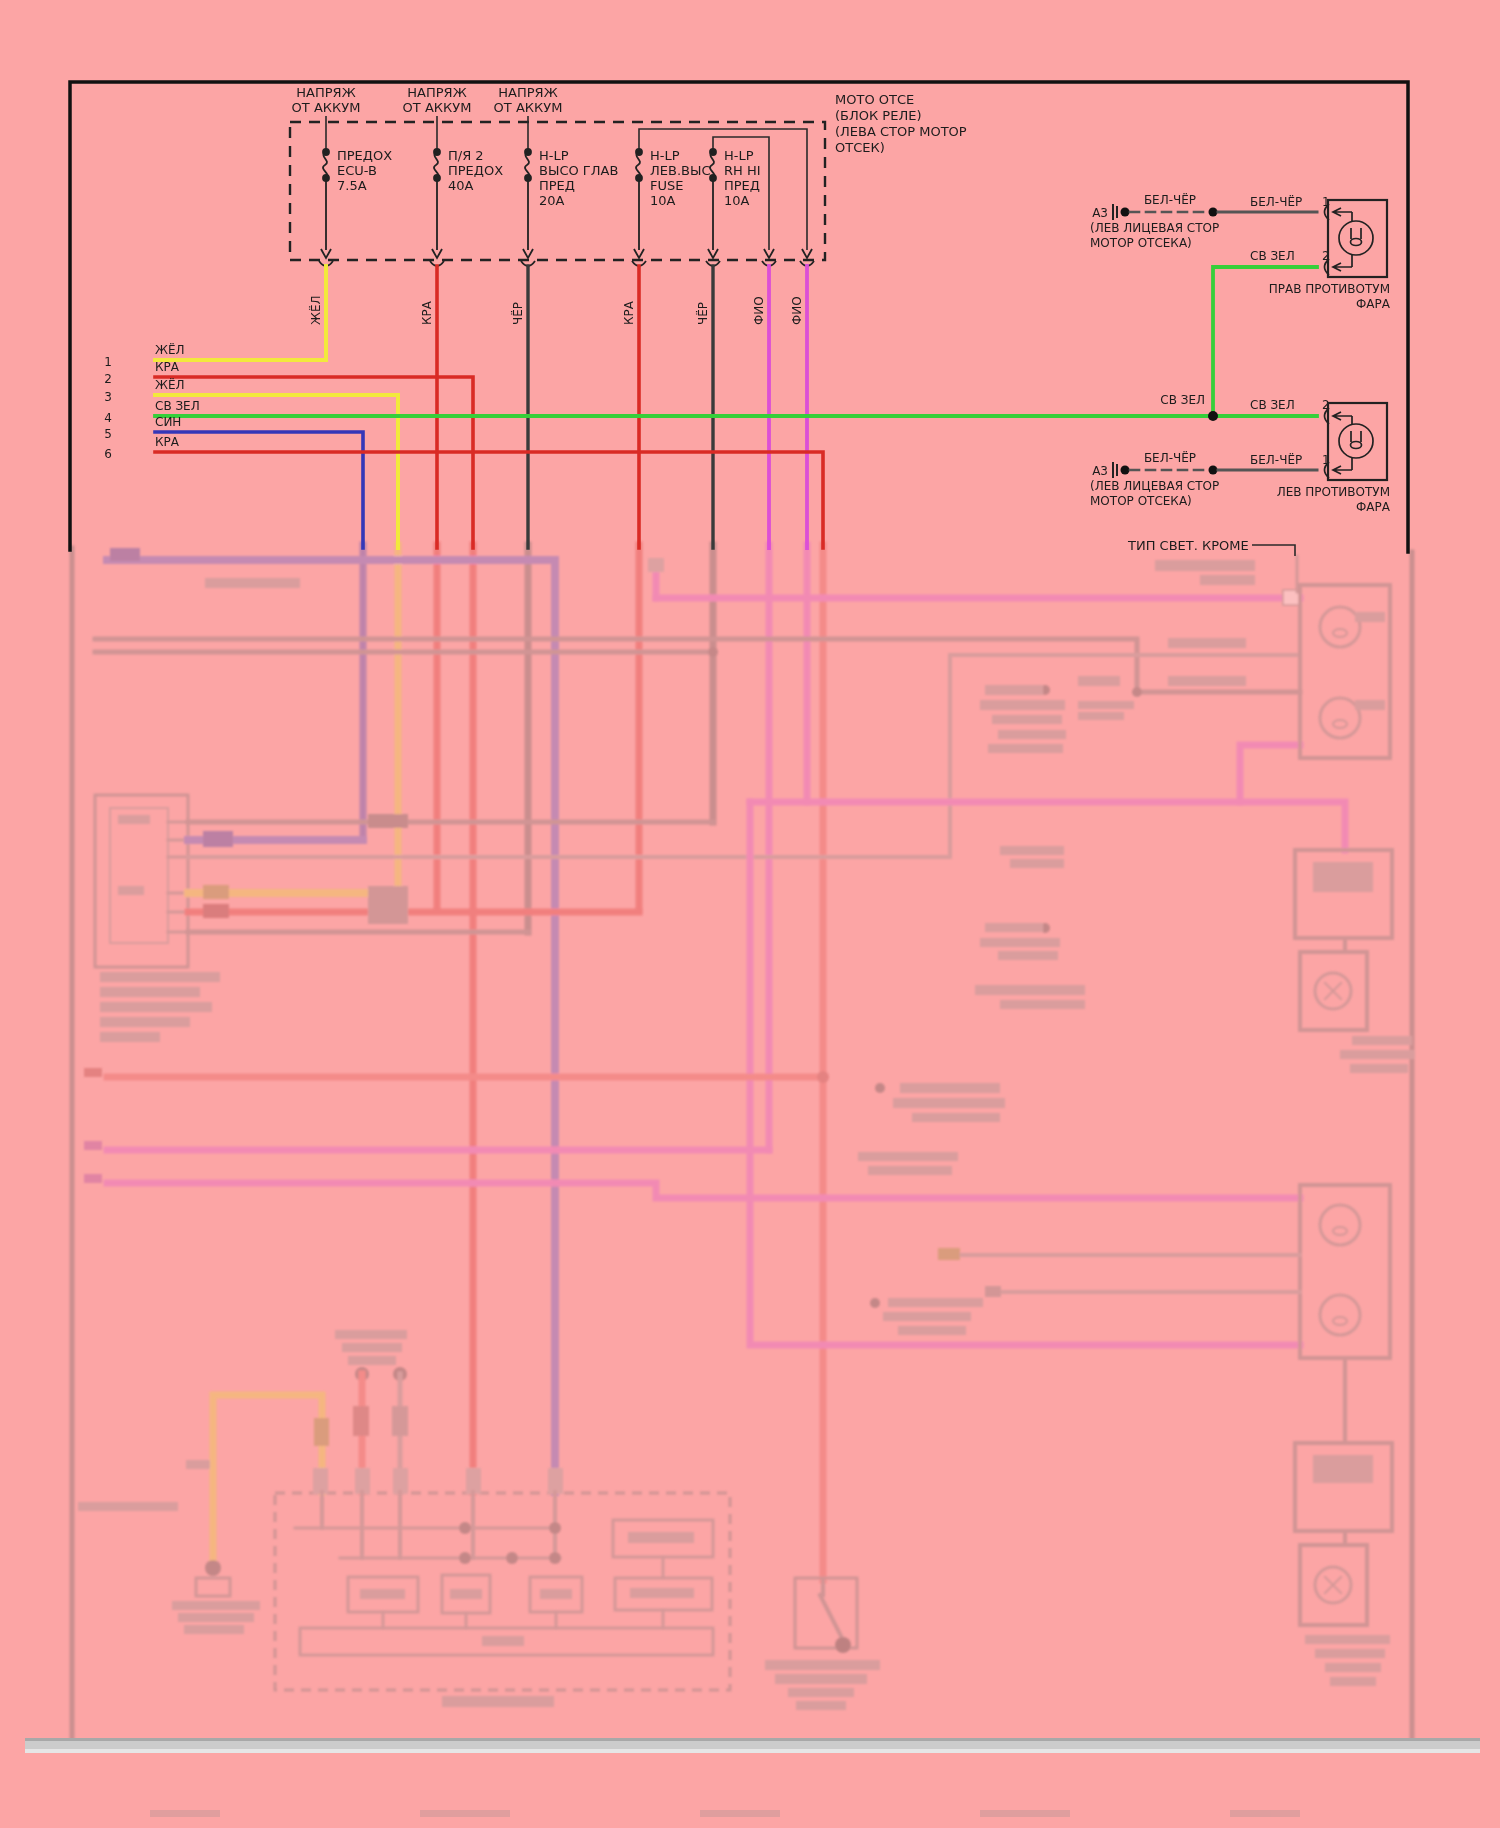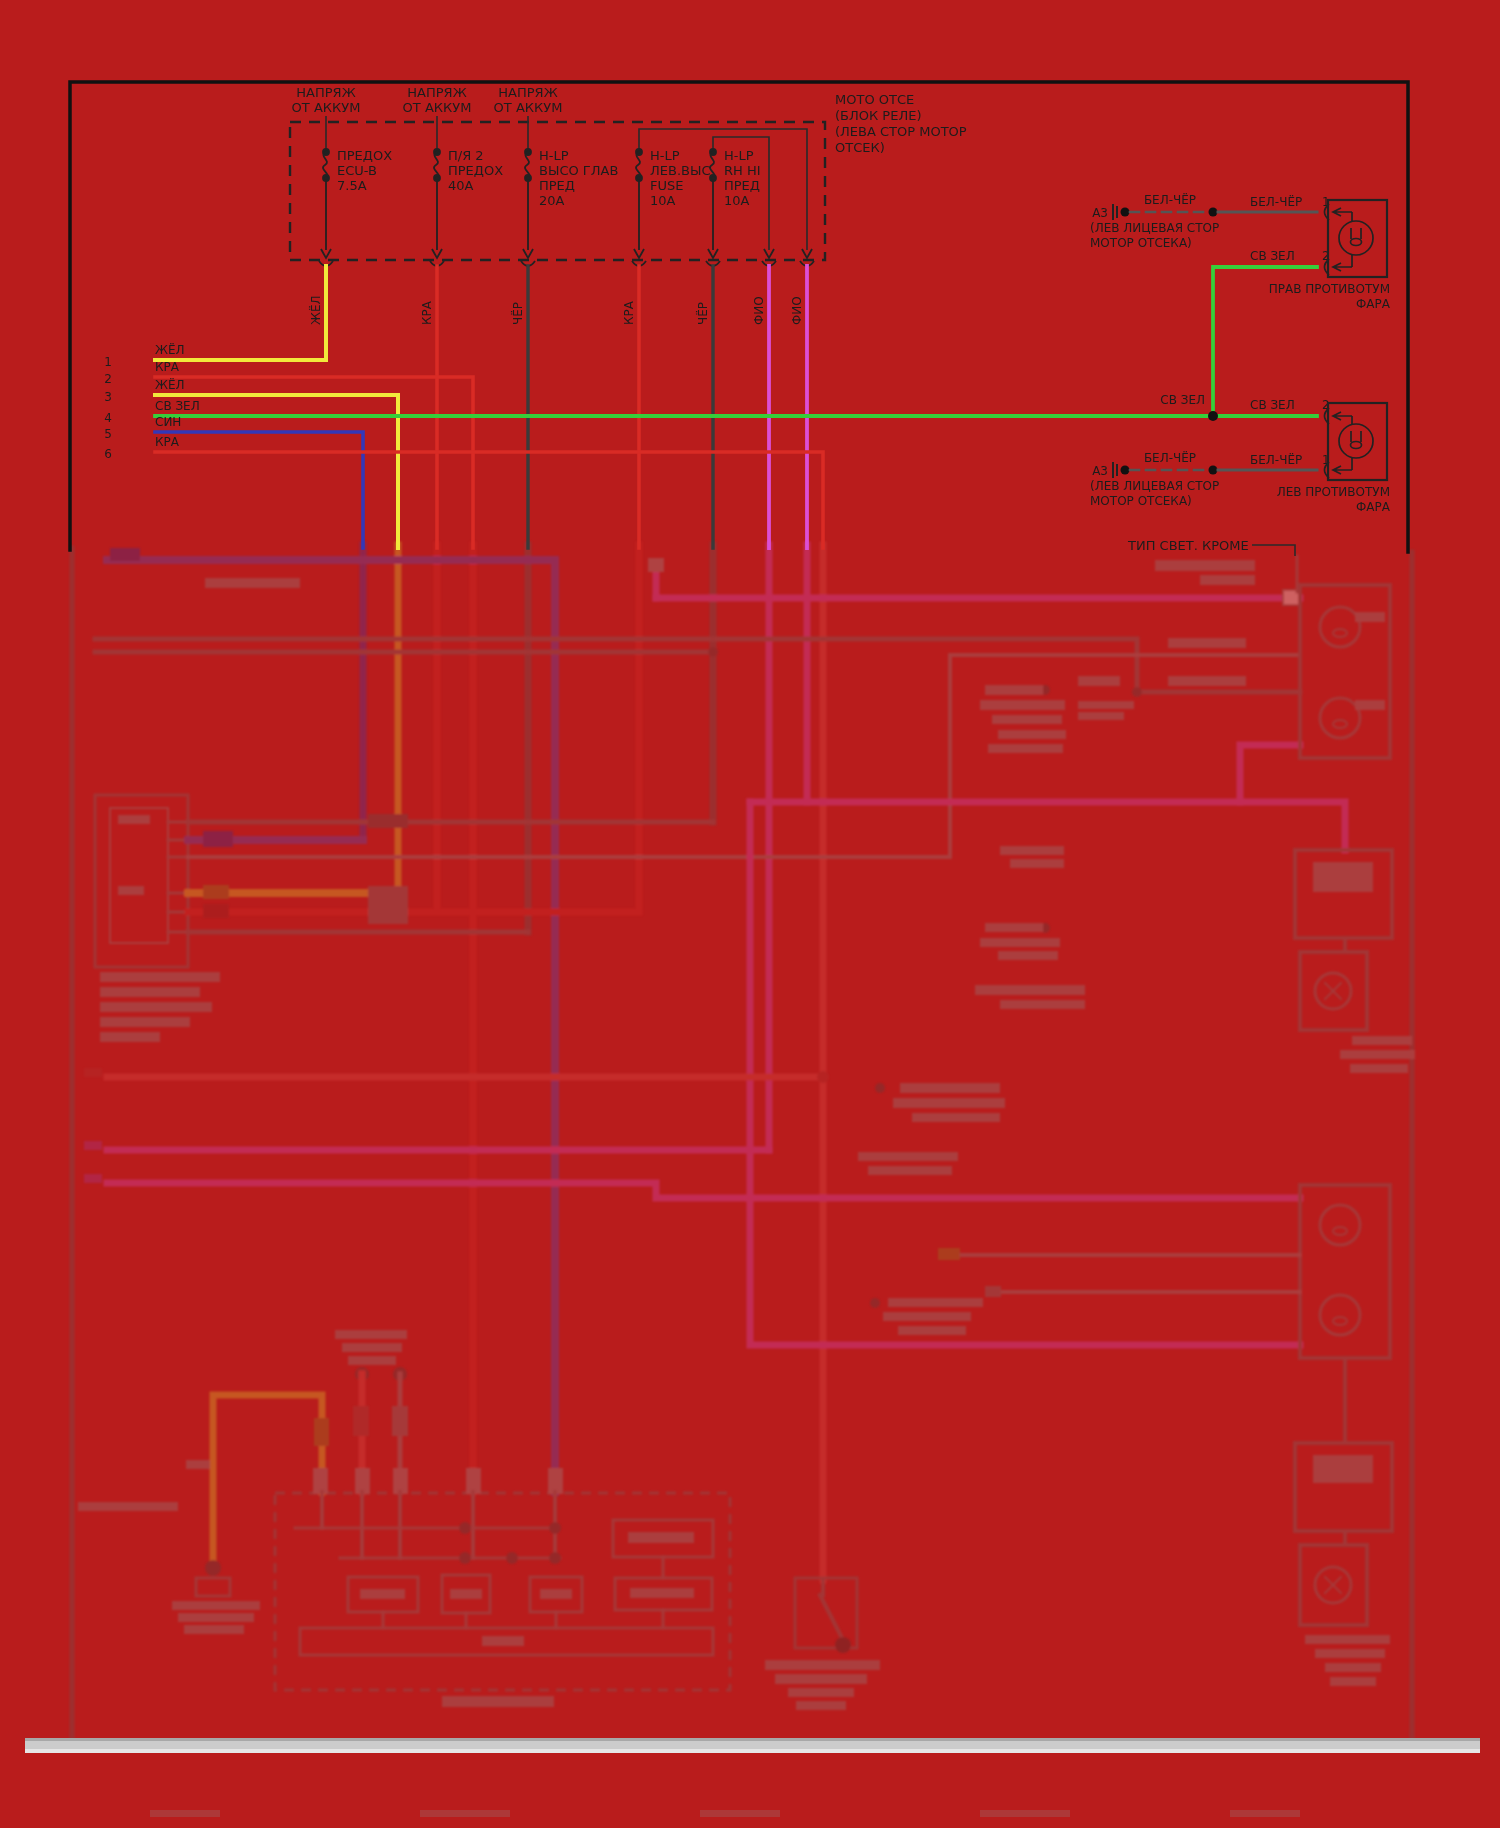--- a/index.html
+++ b/index.html
@@ -1,16 +1,16 @@
 <!DOCTYPE html>
 <html><head>
 <meta charset="utf-8">
 <style>
   html,body{margin:0;padding:0;background:#ffffff;}
-  .stage{position:relative;width:1500px;height:1828px;background:#b91c1c;overflow:hidden;
+  .stage{position:relative;width:1500px;height:1828px;background:#fca5a5;overflow:hidden;
          font-family:"DejaVu Sans","Liberation Sans",sans-serif;}
   svg{display:block}
   text{font-family:"DejaVu Sans","Liberation Sans",sans-serif;fill:#1c1c1c;}
   .t{font-size:13px;}
   .ts{font-size:12px;}
   .mid{text-anchor:middle;}
   .end{text-anchor:end;}
   .w{fill:none;stroke-linecap:square;stroke-linejoin:miter;}
   .thin{stroke:#2a2a2a;stroke-width:1.6;fill:none;}
   .ghostblob{fill:#8d8d8d;}

